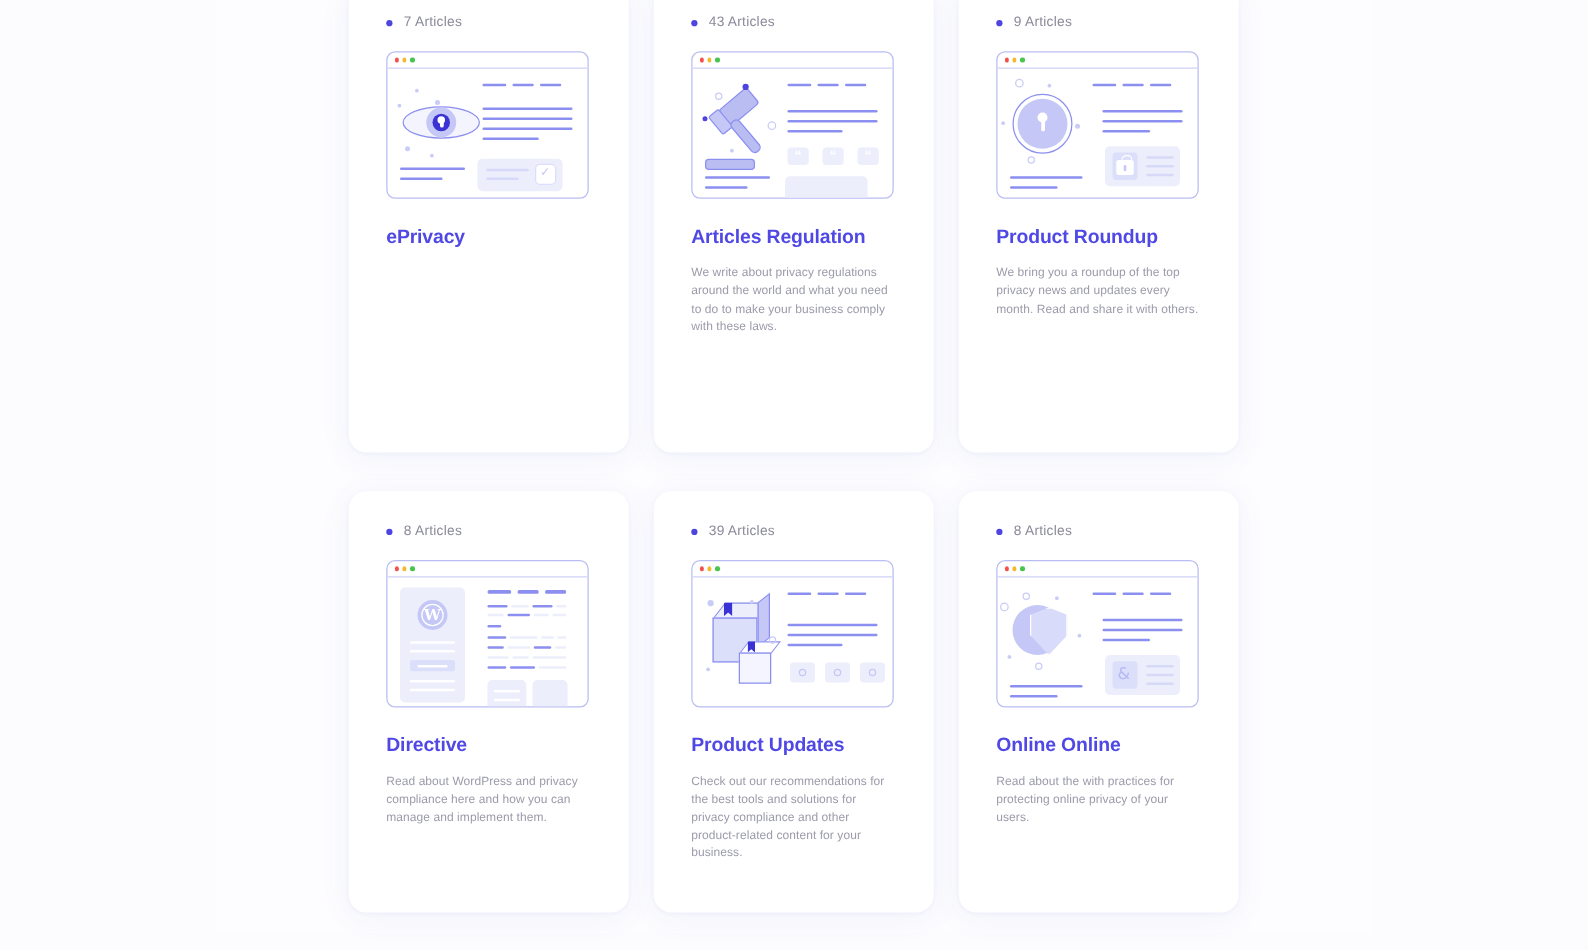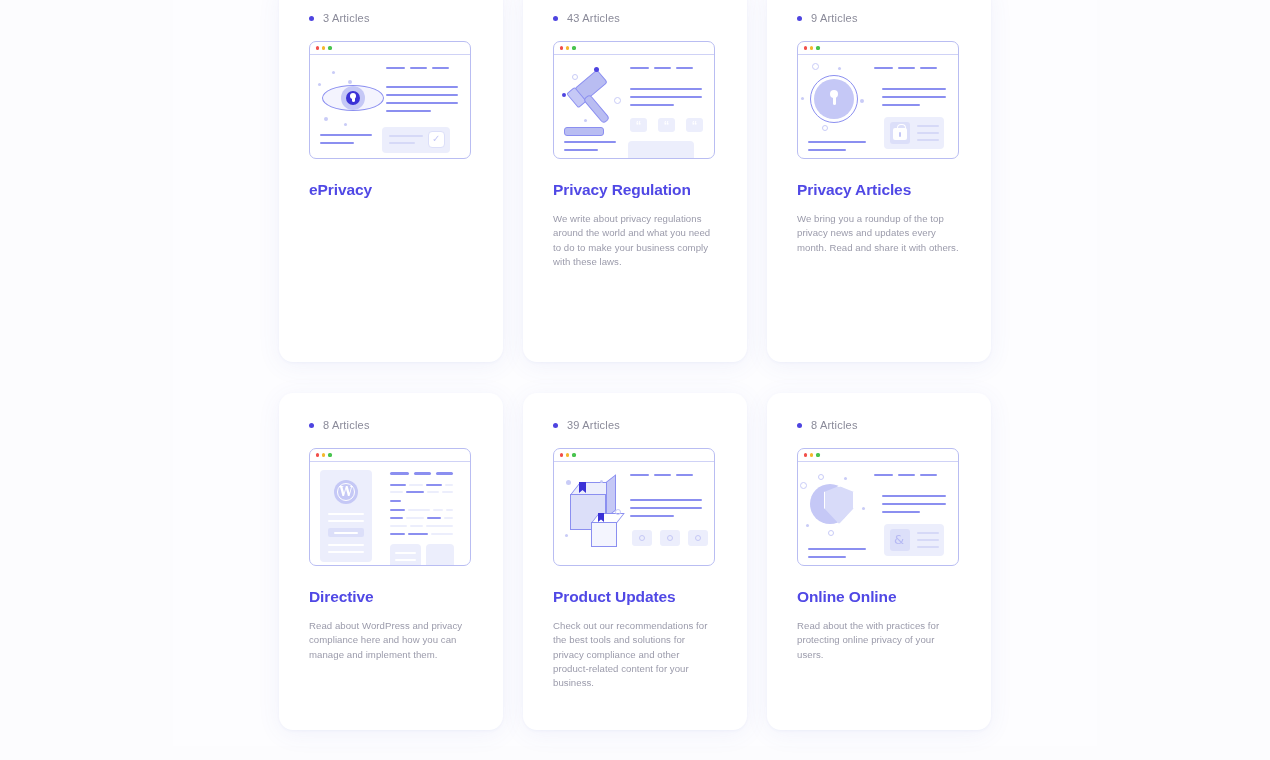--- a/index.html
+++ b/index.html
@@ -298,21 +298,21 @@
 </head>
 <body>
 
 <div id="page-band"></div>
 
 <div id="grid">
 
   <div class="card row1">
     <div class="count-row">
       <span class="count-dot"></span>
-      <span class="count-label">3 Articles</span>
+      <span class="count-label">7 Articles</span>
     </div>
 
     <div class="illo">
       <div class="illo-bar">
         <span class="dot r"></span>
         <span class="dot y"></span>
         <span class="dot g"></span>
       </div>
       <div class="illo-body">
         <div class="eye-wrap">
@@ -385,21 +385,21 @@
         <span class="quote-box" style="left:76px;top:63px;">“</span>
         <span class="quote-box" style="left:104px;top:63px;">“</span>
         <span class="quote-box" style="left:132px;top:63px;">“</span>
 
         <span class="bar" style="left:10px;top:86px;width:52px;height:2.2px;"></span>
         <span class="bar" style="left:10px;top:94px;width:34px;height:2.2px;"></span>
         <span class="blk" style="left:74px;top:86px;width:66px;height:20px;"></span>
       </div>
     </div>
 
-    <div class="card-title">Privacy Regulation</div>
+    <div class="card-title">Articles Regulation</div>
     <div class="card-desc">We write about privacy regulations around the world and what you need to do to make your business comply with these laws.</div>
   </div>
 
   <div class="card row1">
     <div class="count-row">
       <span class="count-dot"></span>
       <span class="count-label">9 Articles</span>
     </div>
 
     <div class="illo">
@@ -432,21 +432,21 @@
         <span class="padlock" style="left:95px;top:73px;"></span>
         <span class="bar ghost" style="left:119px;top:70px;width:22px;height:2.2px;background:#d6d9f7;"></span>
         <span class="bar ghost" style="left:119px;top:77px;width:22px;height:2.2px;background:#d6d9f7;"></span>
         <span class="bar ghost" style="left:119px;top:84px;width:22px;height:2.2px;background:#d6d9f7;"></span>
 
         <span class="bar" style="left:10px;top:86px;width:58px;height:2.2px;"></span>
         <span class="bar" style="left:10px;top:94px;width:38px;height:2.2px;"></span>
       </div>
     </div>
 
-    <div class="card-title">Privacy Articles</div>
+    <div class="card-title">Product Roundup</div>
     <div class="card-desc">We bring you a roundup of the top privacy news and updates every month. Read and share it with others.</div>
   </div>
 
   <div class="card row2">
     <div class="count-row">
       <span class="count-dot"></span>
       <span class="count-label">8 Articles</span>
     </div>
 
     <div class="illo">

